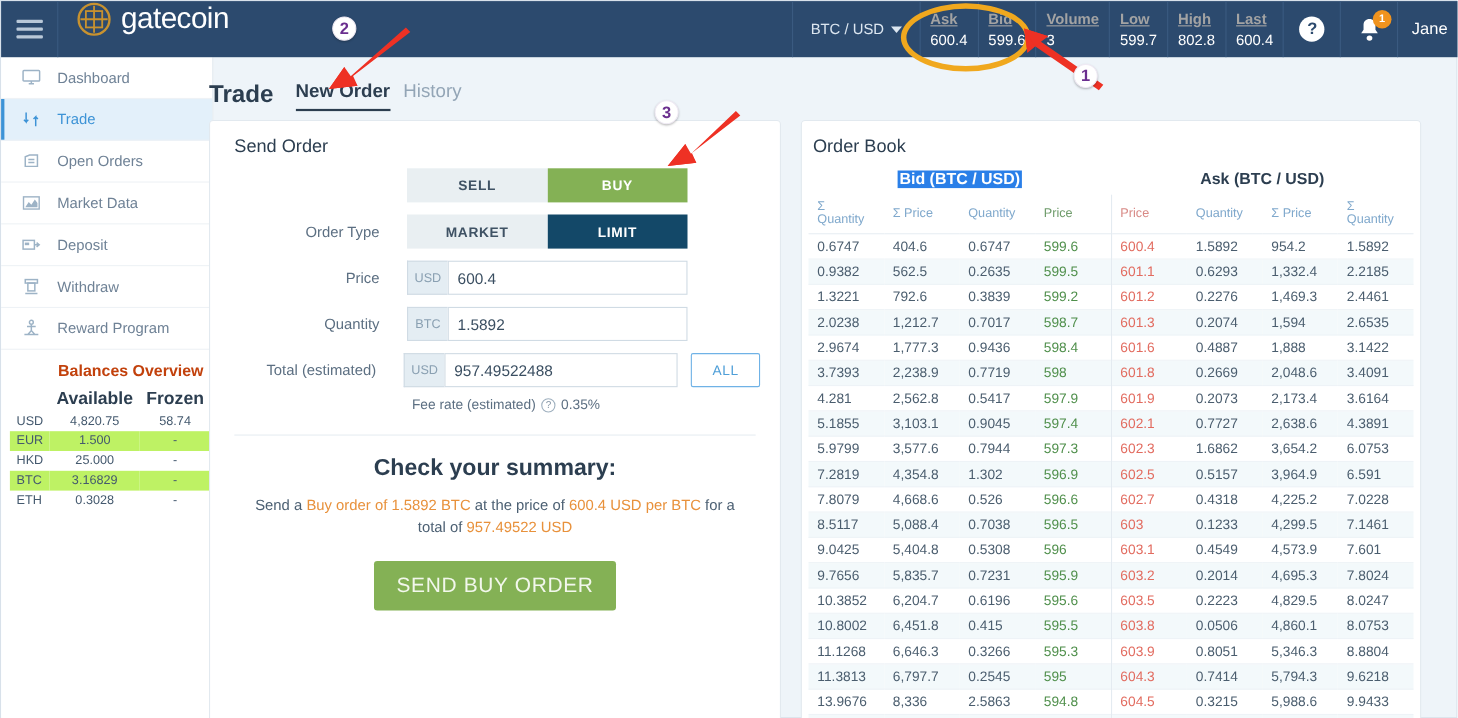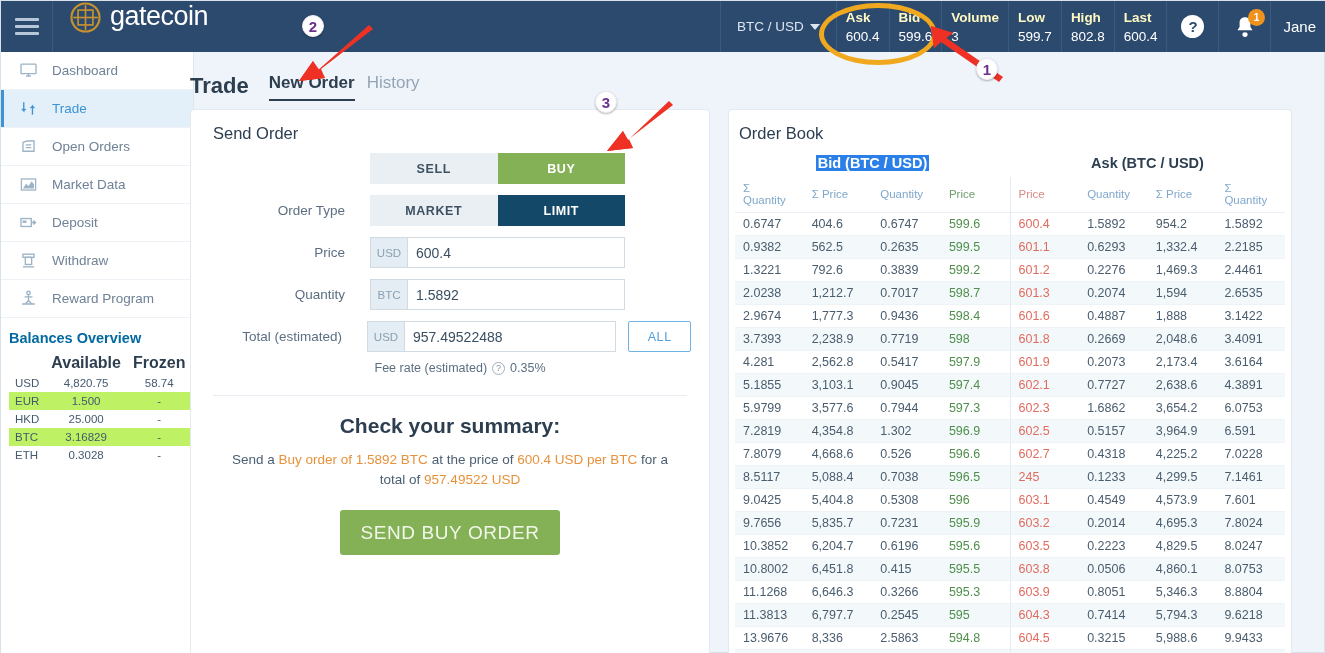--- a/index.html
+++ b/index.html
@@ -45,21 +45,21 @@
   }
   .caret-down {
     width: 0; height: 0; border-left: 5px solid transparent;
     border-right: 5px solid transparent; border-top: 6px solid #dce6f0;
   }
   .tick-cell {
     padding: 5px 9px 4px 9px; border-right: 1px solid #3a5a80;
     display: flex; flex-direction: column; justify-content: center;
     min-width: 44px;
   }
-  .tick-label { color: #fef9c3; font-size: 13.5px; font-weight: bold; line-height: 19px; }
+  .tick-label { color: #a3a3a3; font-size: 13.5px; font-weight: bold; line-height: 19px; text-decoration: underline; }
   .tick-value { color: #ffffff; font-size: 13.5px; line-height: 19px; }
   .icon-cell {
     width: 52px; display: flex; align-items: center; justify-content: center;
     border-right: 1px solid #3a5a80; position: relative; cursor: pointer;
   }
   .help-circle {
     width: 23px; height: 23px; border-radius: 50%; background: #ffffff;
     color: #2c4a6e; font-size: 15px; font-weight: bold;
     display: flex; align-items: center; justify-content: center;
   }
@@ -87,21 +87,21 @@
   }
   .nav-item.active { background: #e3f0fa; color: #3d93d6; }
   .nav-item.active::before {
     content: ""; position: absolute; left: 0; top: 0; bottom: 0;
     width: 3px; background: #3d93d6;
   }
   .nav-ico { width: 22px; height: 20px; display: flex; align-items: center; justify-content: center; }
   .nav-ico svg { display: block; }
 
   .balances { padding: 12px 8px 0 8px; }
-  .bal-title { text-align: left; font-size: 14.5px; font-weight: bold; color: #0369a1; margin-bottom: 6px; }
+  .bal-title { text-align: right; font-size: 14.5px; font-weight: bold; color: #c2410c; margin-bottom: 6px; }
   .bal-table { width: 100%; border-collapse: collapse; font-size: 11.5px; color: #44596e; }
   .bal-table th { font-size: 16px; font-weight: bold; color: #2c3e50; padding: 2px 6px; text-align: center; }
   .bal-table td { padding: 3px 6px; text-align: center; }
   .bal-table td.cur { text-align: left; padding-left: 6px; }
   .bal-table tr.alt { background: #bef264; }
 
   
   .main { position: absolute; left: 179px; top: 51px; width: 1146px; height: 602px; }
   .page-head { display: flex; align-items: flex-end; gap: 20px; padding: 10px 0 0 10px; height: 49px; }
   .page-title { font-size: 22px; font-weight: bold; color: #2c3e50; line-height: 30px; }
@@ -693,21 +693,21 @@
                   <td>3,964.9</td>
                   <td>6.591</td>
                 </tr>
                 <tr>
                   <td class="red">602.7</td>
                   <td>0.4318</td>
                   <td>4,225.2</td>
                   <td>7.0228</td>
                 </tr>
                 <tr class="alt">
-                  <td class="red">245</td>
+                  <td class="red">603</td>
                   <td>0.1233</td>
                   <td>4,299.5</td>
                   <td>7.1461</td>
                 </tr>
                 <tr>
                   <td class="red">603.1</td>
                   <td>0.4549</td>
                   <td>4,573.9</td>
                   <td>7.601</td>
                 </tr>

